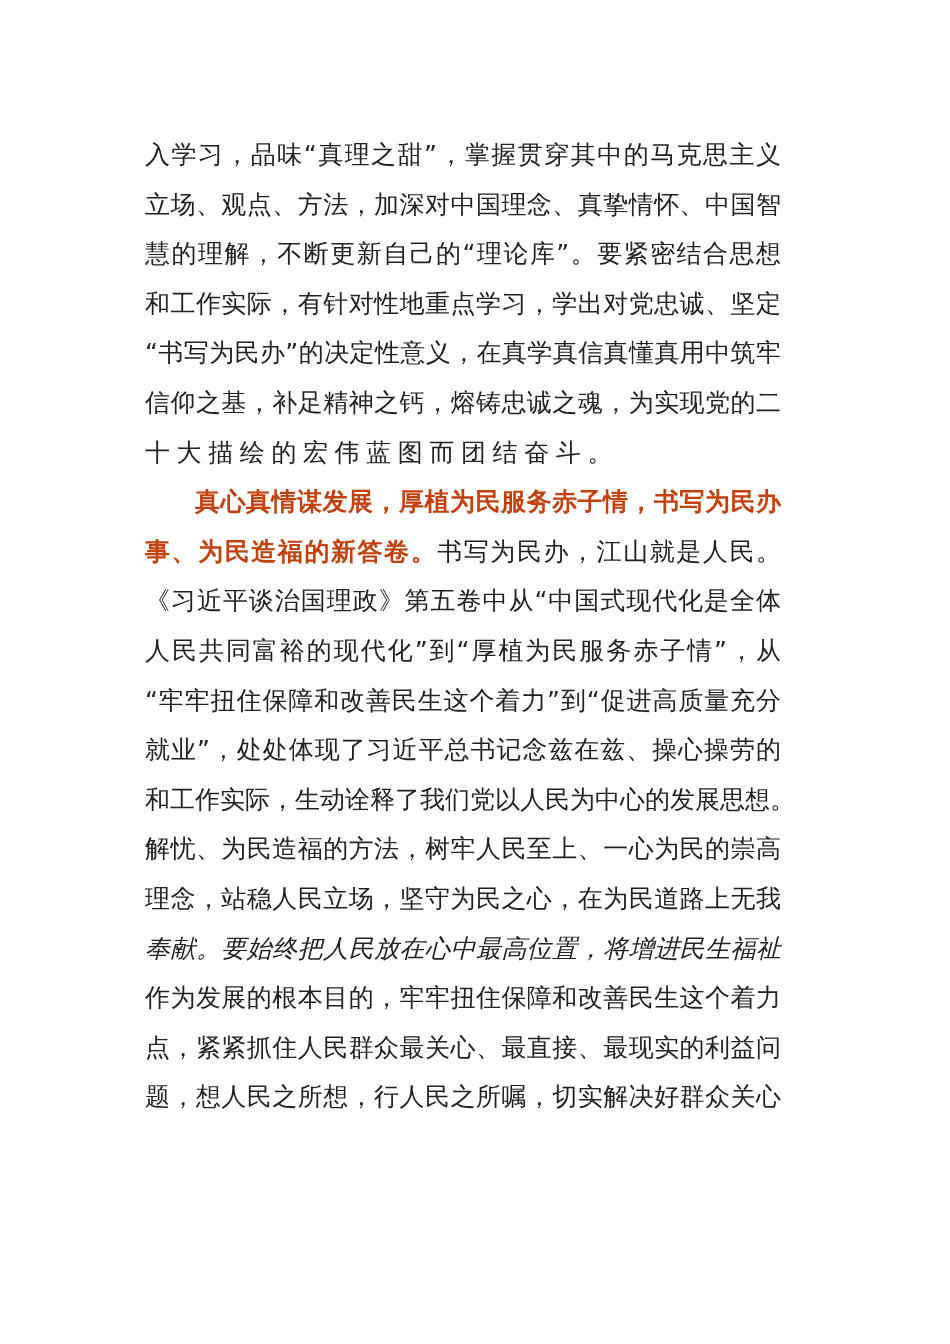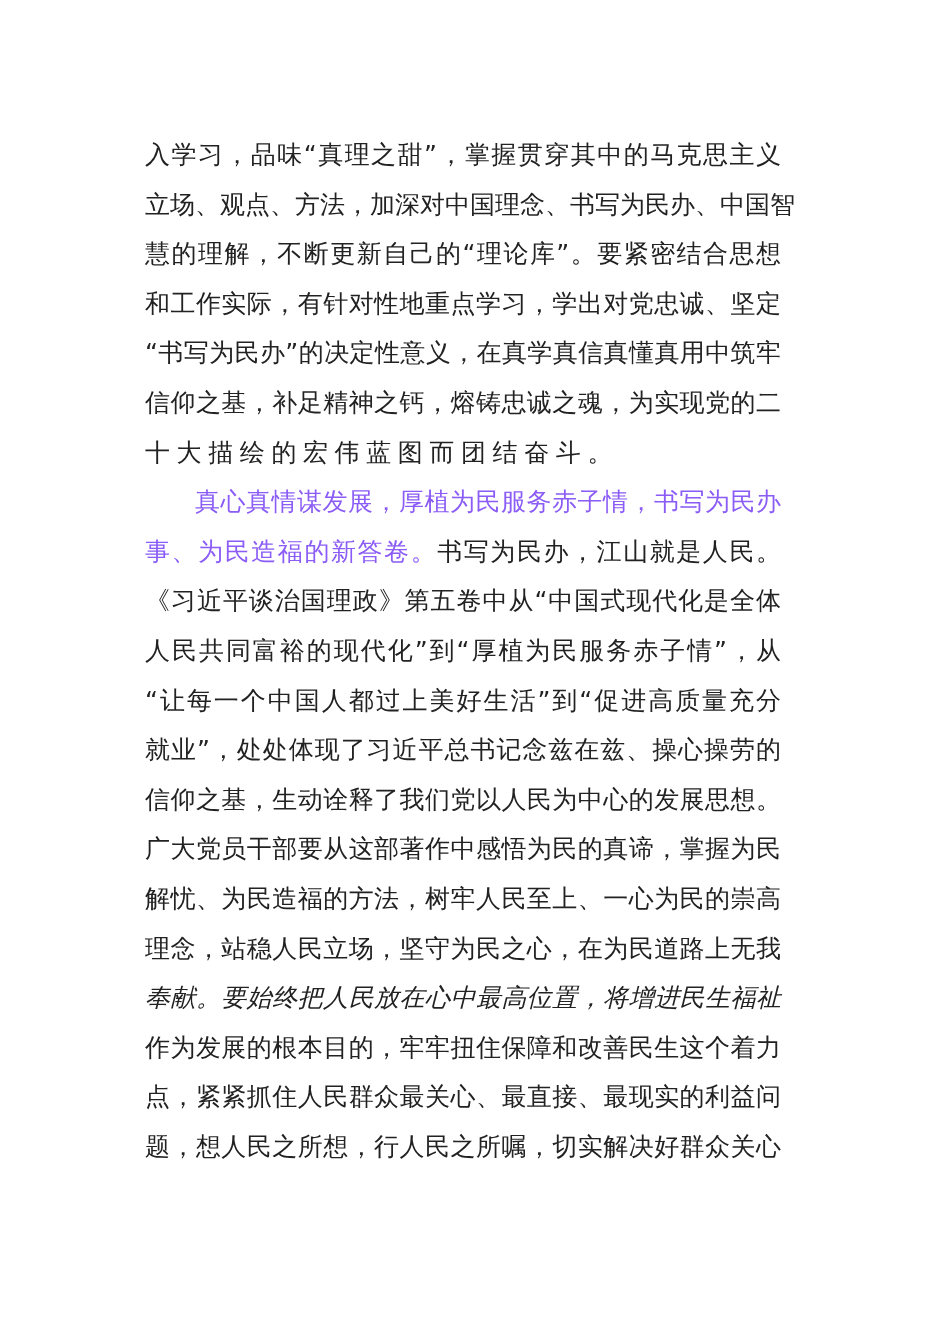--- a/index.html
+++ b/index.html
@@ -37,52 +37,51 @@
       text-align: justify;
       text-align-last: justify;
       letter-spacing: 0;
       color: #222222;
     }
     .line.last {
       text-align-last: left;
       letter-spacing: 6.6px;
     }
     .bold {
-      font-weight: normal;
-      color: #8b5cf6;
+      font-weight: bold;
+      color: #c2410c;
     }
     .indent {
       padding-left: 50px;
     }
   </style>
 </head>
 <body>
 
 <div class="page">
   <div class="text-block">
 
     <div class="paragraph">
       <div class="line" style="letter-spacing: 0px;">入学习，品味“真理之甜”，掌握贯穿其中的马克思主义</div>
-      <div class="line" style="letter-spacing: 0px;">立场、观点、方法，加深对中国理念、书写为民办、中国智</div>
+      <div class="line" style="letter-spacing: 0px;">立场、观点、方法，加深对中国理念、真挚情怀、中国智</div>
       <div class="line" style="letter-spacing: 0px;">慧的理解，不断更新自己的“理论库”。要紧密结合思想</div>
       <div class="line" style="letter-spacing: 0px;">和工作实际，有针对性地重点学习，学出对党忠诚、坚定</div>
       <div class="line" style="letter-spacing: 0px;">“书写为民办”的决定性意义，在真学真信真懂真用中筑牢</div>
       <div class="line" style="letter-spacing: 0px;">信仰之基，补足精神之钙，熔铸忠诚之魂，为实现党的二</div>
       <div class="line last">十大描绘的宏伟蓝图而团结奋斗。</div>
     </div>
 
     <div class="paragraph">
       <div class="line bold indent" style="letter-spacing: 0px;">真心真情谋发展，厚植为民服务赤子情，书写为民办</div>
       <div class="line" style="letter-spacing: 0px;"><span class="bold">事、为民造福的新答卷。</span><span>书写为民办，江山就是人民。</span></div>
       <div class="line" style="letter-spacing: 0px;">《习近平谈治国理政》第五卷中从“中国式现代化是全体</div>
       <div class="line" style="letter-spacing: 0px;">人民共同富裕的现代化”到“厚植为民服务赤子情”，从</div>
-      <div class="line" style="letter-spacing: 0px;">“让每一个中国人都过上美好生活”到“促进高质量充分</div>
+      <div class="line" style="letter-spacing: 0px;">“牢牢扭住保障和改善民生这个着力”到“促进高质量充分</div>
       <div class="line" style="letter-spacing: 0px;">就业”，处处体现了习近平总书记念兹在兹、操心操劳的</div>
-      <div class="line" style="letter-spacing: 0px;">信仰之基，生动诠释了我们党以人民为中心的发展思想。</div>
-      <div class="line" style="letter-spacing: 0px;">广大党员干部要从这部著作中感悟为民的真谛，掌握为民</div>
+      <div class="line" style="letter-spacing: 0px;">和工作实际，生动诠释了我们党以人民为中心的发展思想。</div>
       <div class="line" style="letter-spacing: 0px;">解忧、为民造福的方法，树牢人民至上、一心为民的崇高</div>
       <div class="line" style="letter-spacing: 0px;">理念，站稳人民立场，坚守为民之心，在为民道路上无我</div>
       <div class="line" style="letter-spacing: 0px; font-style: italic;">奉献。要始终把人民放在心中最高位置，将增进民生福祉</div>
       <div class="line" style="letter-spacing: 0px;">作为发展的根本目的，牢牢扭住保障和改善民生这个着力</div>
       <div class="line" style="letter-spacing: 0px;">点，紧紧抓住人民群众最关心、最直接、最现实的利益问</div>
       <div class="line" style="letter-spacing: 0px;">题，想人民之所想，行人民之所嘱，切实解决好群众关心</div>
     </div>
 
   </div>
 </div>

